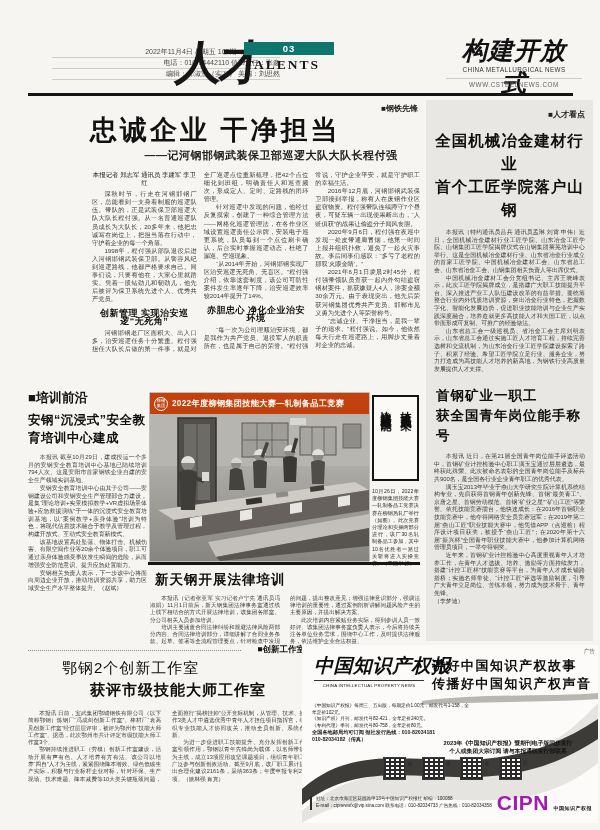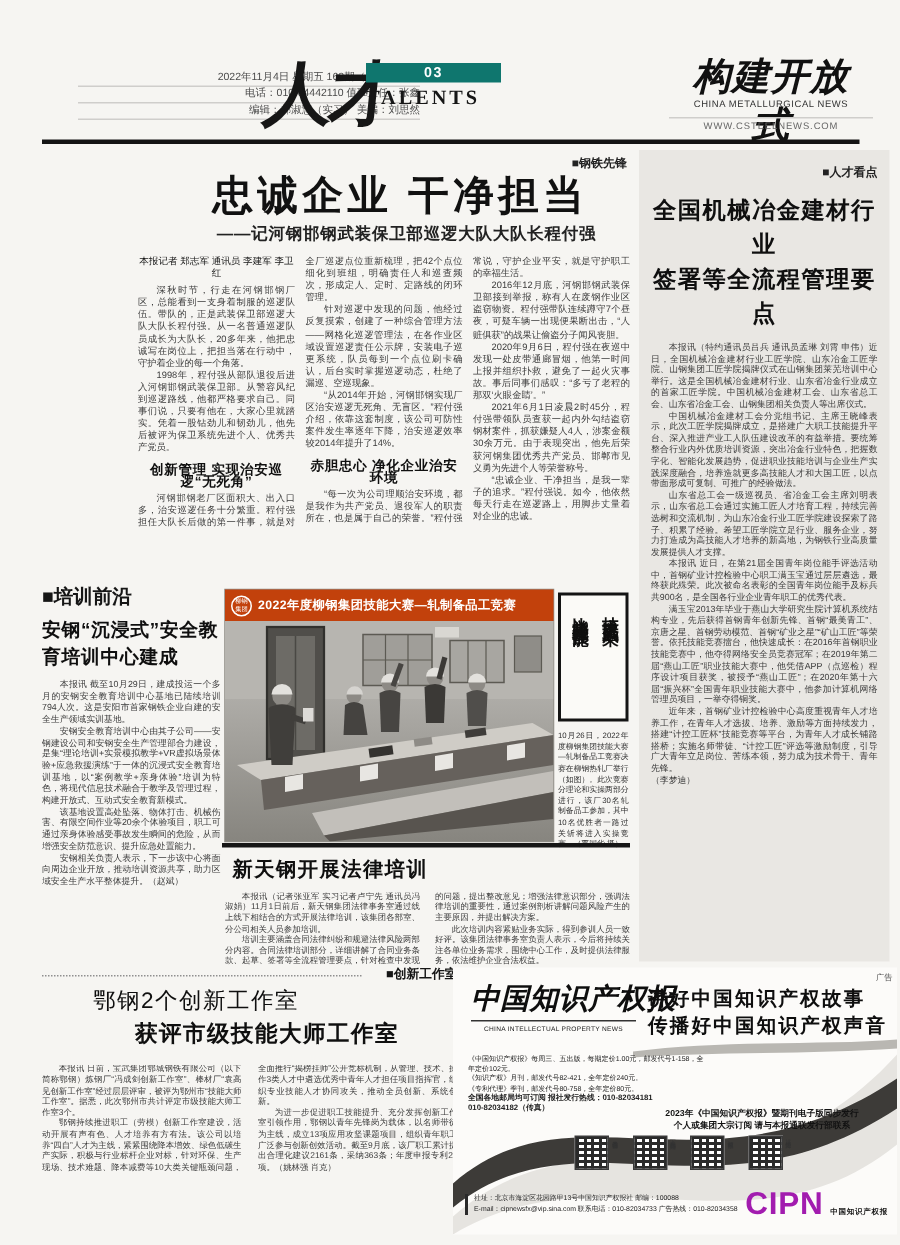--- a/index.html
+++ b/index.html
@@ -14,21 +14,21 @@
   .page-badge { left:244px; top:42px; width:90px; height:13px; background:#0f766e; color:#fff; font-size:9.5px; font-weight:bold; text-align:center; line-height:13px; letter-spacing:1px; }
   .sec-en { left:244px; top:57px; font-size:13.5px; font-weight:bold; font-family:"Liberation Serif","DejaVu Serif",serif; letter-spacing:2px; color:#161616; }
   .brand-cn { left:452px; top:34px; width:124px; text-align:center; font-size:25px; font-weight:bold; font-style:italic; font-family:"Liberation Serif","DejaVu Serif",serif; color:#111; letter-spacing:1px; }
   .brand-en { left:446px; top:66px; width:136px; text-align:center; font-size:6.3px; letter-spacing:0.4px; color:#333; }
   .brand-url { left:446px; top:78px; width:136px; text-align:center; font-size:6.3px; letter-spacing:0.6px; color:#666; border-top:0.5px solid #cfcecb; padding-top:2px; }
   .rule-top { left:28px; top:93px; width:545px; height:3px; background:#141414; }
 
   
   .main-art { left:90px; top:100px; width:330px; height:290px; }
   .steel-label { position:absolute; right:2px; top:3px; font-size:8px; font-weight:bold; color:#222; }
-  .art-title { position:absolute; left:12px; top:12px; width:330px; text-align:center; font-size:27px; font-weight:bold; letter-spacing:3px; color:#111; }
+  .art-title { position:absolute; left:0; top:12px; width:330px; font-size:27px; font-weight:bold; letter-spacing:3px; color:#111; }
   .art-subtitle { position:absolute; left:16px; top:48px; width:330px; text-align:center; font-size:11px; font-weight:bold; color:#222; letter-spacing:0.5px; }
   .art-body { position:absolute; left:2px; top:71px; width:328px; height:216px; column-count:3; column-gap:7px; font-size:6.2px; line-height:8.1px; color:#3b3b3b; overflow:hidden; }
   .art-body p { text-indent:2em; text-align:justify; }
   .art-byline { text-align:center; font-size:6.4px; color:#161616; margin-bottom:3px; }
   .art-subhead { font-size:9px; font-weight:bold; text-align:center; margin:5px 0 4px 0; color:#101010; letter-spacing:0.5px; }
 
   
   .sidebar { left:426px; top:100px; width:167px; height:541px; background:#e9e7e3; padding:9px 8px 6px 8px; overflow:hidden; }
   .sb-label { text-align:right; font-size:8px; font-weight:bold; color:#222; margin-bottom:9px; }
   .sb-title { font-size:15.5px; font-weight:bold; text-align:center; line-height:23px; letter-spacing:1px; color:#0f0f0f; margin-bottom:8px; }
@@ -131,26 +131,30 @@
     <p>2020年9月6日，程付强在夜巡中发现一处皮带通廊冒烟，他第一时间上报并组织扑救，避免了一起火灾事故。事后同事们感叹：“多亏了老程的那双‘火眼金睛’。”</p>
     <p>2021年6月1日凌晨2时45分，程付强带领队员查获一起内外勾结盗窃钢材案件，抓获嫌疑人4人，涉案金额30余万元。由于表现突出，他先后荣获河钢集团优秀共产党员、邯郸市见义勇为先进个人等荣誉称号。</p>
     <p>“忠诚企业、干净担当，是我一辈子的追求。”程付强说。如今，他依然每天行走在巡逻路上，用脚步丈量着对企业的忠诚。</p>
   </div>
 </div>
 
 <div class="abs sidebar">
   <div class="sb-label">■人才看点</div>
   <div class="sb-title">
     <div>全国机械冶金建材行业</div>
-    <div>签署等全流程管理要点</div>
+    <div>首个工匠学院落户山钢</div>
   </div>
   <div class="sb-body">
     <p>本报讯（特约通讯员吕兵 通讯员孟琳 刘霄 申伟）近日，全国机械冶金建材行业工匠学院、山东冶金工匠学院、山钢集团工匠学院揭牌仪式在山钢集团莱芜培训中心举行。这是全国机械冶金建材行业、山东省冶金行业成立的首家工匠学院。中国机械冶金建材工会、山东省总工会、山东省冶金工会、山钢集团相关负责人等出席仪式。</p>
     <p>中国机械冶金建材工会分党组书记、主席王晓峰表示，此次工匠学院揭牌成立，是搭建广大职工技能提升平台、深入推进产业工人队伍建设改革的有益举措。要统筹整合行业内外优质培训资源，突出冶金行业特色，把握数字化、智能化发展趋势，促进职业技能培训与企业生产实践深度融合，培养造就更多高技能人才和大国工匠，以点带面形成可复制、可推广的经验做法。</p>
     <p>山东省总工会一级巡视员、省冶金工会主席刘明表示，山东省总工会通过实施工匠人才培育工程，持续完善选树和交流机制，为山东冶金行业工匠学院建设探索了路子、积累了经验。希望工匠学院立足行业、服务企业，努力打造成为高技能人才培养的新高地，为钢铁行业高质量发展提供人才支撑。</p>
+  </div>
+  <div class="sb2-title">
+    <div>首钢矿业一职工</div>
+    <div>获全国青年岗位能手称号</div>
   </div>
   <div class="sb-body">
     <p>本报讯 近日，在第21届全国青年岗位能手评选活动中，首钢矿业计控检验中心职工满玉宝通过层层遴选，最终获此殊荣。此次被命名表彰的全国青年岗位能手及标兵共900名，是全国各行业企业青年职工的优秀代表。</p>
     <p>满玉宝2013年毕业于燕山大学研究生院计算机系统结构专业，先后获得首钢青年创新先锋、首钢“最美青工”、京唐之星、首钢劳动模范、首钢“矿业之星”“矿山工匠”等荣誉。依托技能竞赛擂台，他快速成长：在2016年首钢职业技能竞赛中，他夺得网络安全员竞赛冠军；在2019年第二届“燕山工匠”职业技能大赛中，他凭借APP（点巡检）程序设计项目获奖，被授予“燕山工匠”；在2020年第十六届“振兴杯”全国青年职业技能大赛中，他参加计算机网络管理员项目，一举夺得铜奖。</p>
     <p>近年来，首钢矿业计控检验中心高度重视青年人才培养工作，在青年人才选拔、培养、激励等方面持续发力，搭建“计控工匠杯”技能竞赛等平台，为青年人才成长铺路搭桥；实施名师带徒、“计控工匠”评选等激励制度，引导广大青年立足岗位、苦练本领，努力成为技术骨干、青年先锋。</p>
     <p class="sb-sign">（李梦迪）</p>
   </div>
 </div>
 
 <div class="abs training">

